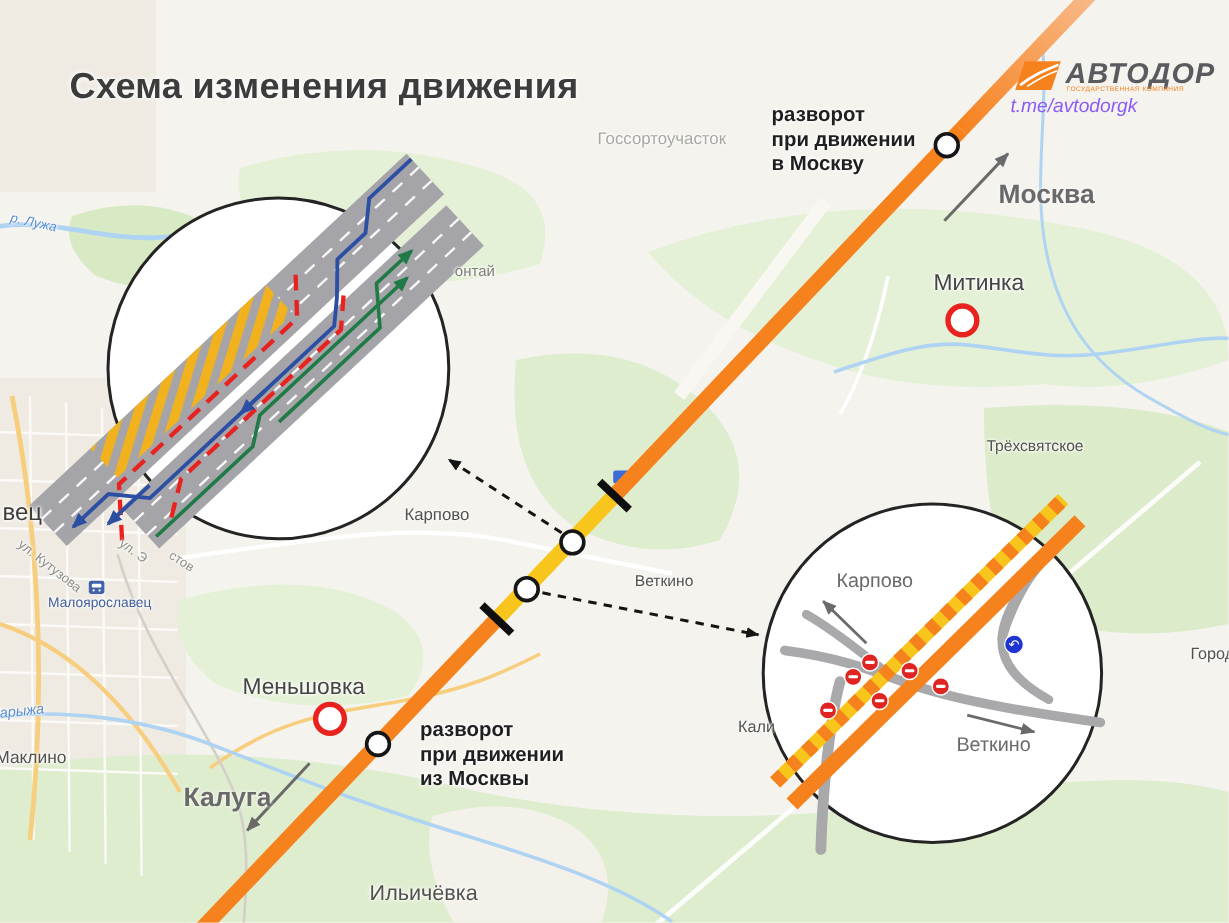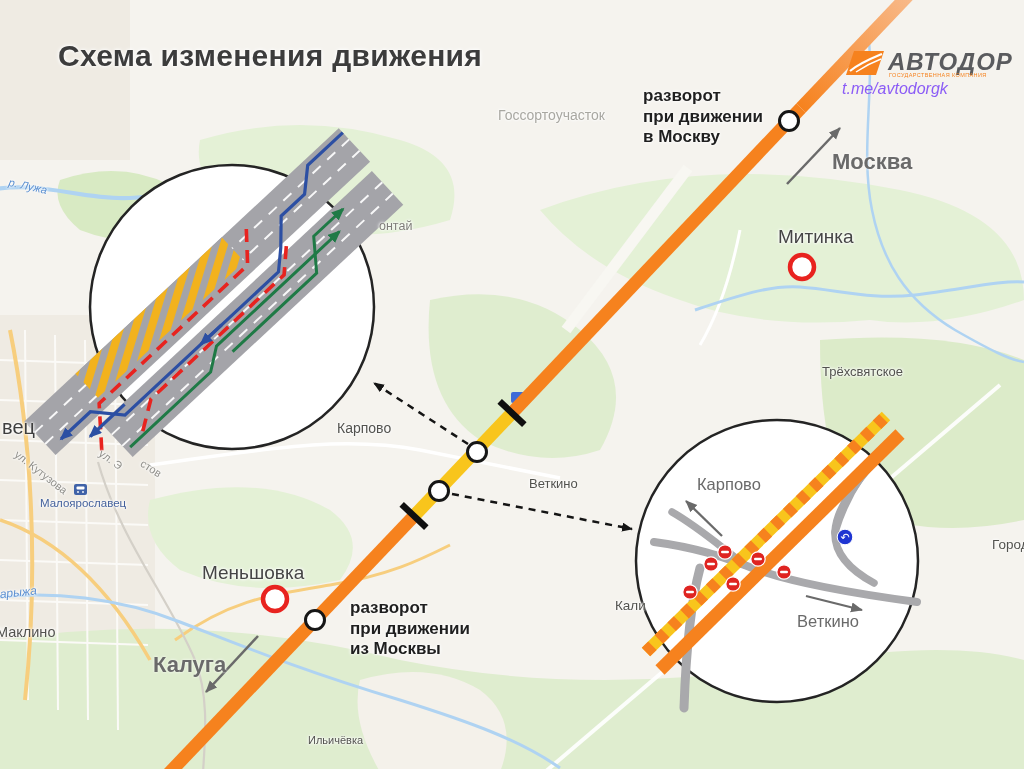--- a/index.html
+++ b/index.html
@@ -221,21 +221,21 @@
     <path d="M 258,636 L 206,692" marker-end="url(#mGray)"></path>
   </g>
 
   <g transform="translate(846,51)">
     <path d="M 0,24 L 8,0 L 38,0 L 30,24 z" style="fill:var(--brand-orange)"></path>
     <path d="M 4,20 C 14,12 24,8 36,3" stroke="#fff" stroke-width="2.2" fill="none"></path>
     <path d="M 10,21 C 19,15 27,11 35,8" stroke="#fff" stroke-width="1.4" fill="none"></path>
   </g>
 </svg>
 
-<div class="title" style="top:39px">Схема изменения движения</div>
+<div class="title" style="top:56px">Схема изменения движения</div>
 
 <div class="logo">
   <div class="brand">АВТОДОР</div>
   <div class="tagline">ГОСУДАРСТВЕННАЯ КОМПАНИЯ</div>
   <div class="tg">t.me/avtodorgk</div>
 </div>
 
 <div class="note" style="left:643px;top:86px">
   <div>разворот</div>
   <div>при движении</div>
@@ -254,21 +254,21 @@
 <div class="co-lbl" style="left:797px;top:612px">Веткино</div>
 
 <div class="lbl" style="left:2px;top:416px;font-size:20px;font-weight:400;color:#3E3E3E">вец</div>
 <div class="lbl rot" style="left:20px;top:448px;font-size:11px;color:#8F8E89;transform:rotate(38deg)">ул. Кутузова</div>
 <div class="lbl rot" style="left:104px;top:447px;font-size:11px;color:#8F8E89;transform:rotate(36deg)">ул. Э</div>
 <div class="lbl rot" style="left:145px;top:457px;font-size:11px;color:#8F8E89;transform:rotate(33deg)">стов</div>
 <div class="lbl" style="left:40px;top:497px;font-size:11.5px;font-weight:500;color:#44619C">Малоярославец</div>
 <div class="lbl rot" style="left:10px;top:176px;font-size:11px;font-style:italic;color:#5B8FD0;transform:rotate(12deg)">р. Лужа</div>
 <div class="lbl rot" style="left:-8px;top:588px;font-size:12px;font-style:italic;color:#5B8FD0;transform:rotate(-6deg)">Карыжа</div>
 <div class="lbl" style="left:-4px;top:624px;font-size:14.5px">Маклино</div>
-<div class="lbl" style="left:308px;top:734px;font-size:11px">Ильичёвка</div>
+<div class="lbl" style="left:308px;top:734px;font-size:18px">Ильичёвка</div>
 <div class="lbl" style="left:337px;top:420px;font-size:14px">Карпово</div>
 <div class="lbl" style="left:529px;top:476px;font-size:13px">Веткино</div>
 <div class="lbl" style="left:822px;top:364px;font-size:13px">Трёхсвятское</div>
 <div class="lbl town" style="left:765px;top:226px">Митинка</div>
 <div class="lbl town" style="left:189px;top:562px">Меньшовка</div>
 <div class="lbl" style="left:992px;top:537px;font-size:13.5px">Городе</div>
 <div class="lbl" style="left:615px;top:598px;font-size:13.5px">Кали</div>
 <div class="lbl" style="left:379px;top:219px;font-size:12.5px;color:#7E7D78">онтай</div>
 <div class="lbl" style="left:498px;top:107px;font-size:14px;color:#A8A7A1">Госсортоучасток</div>
 

